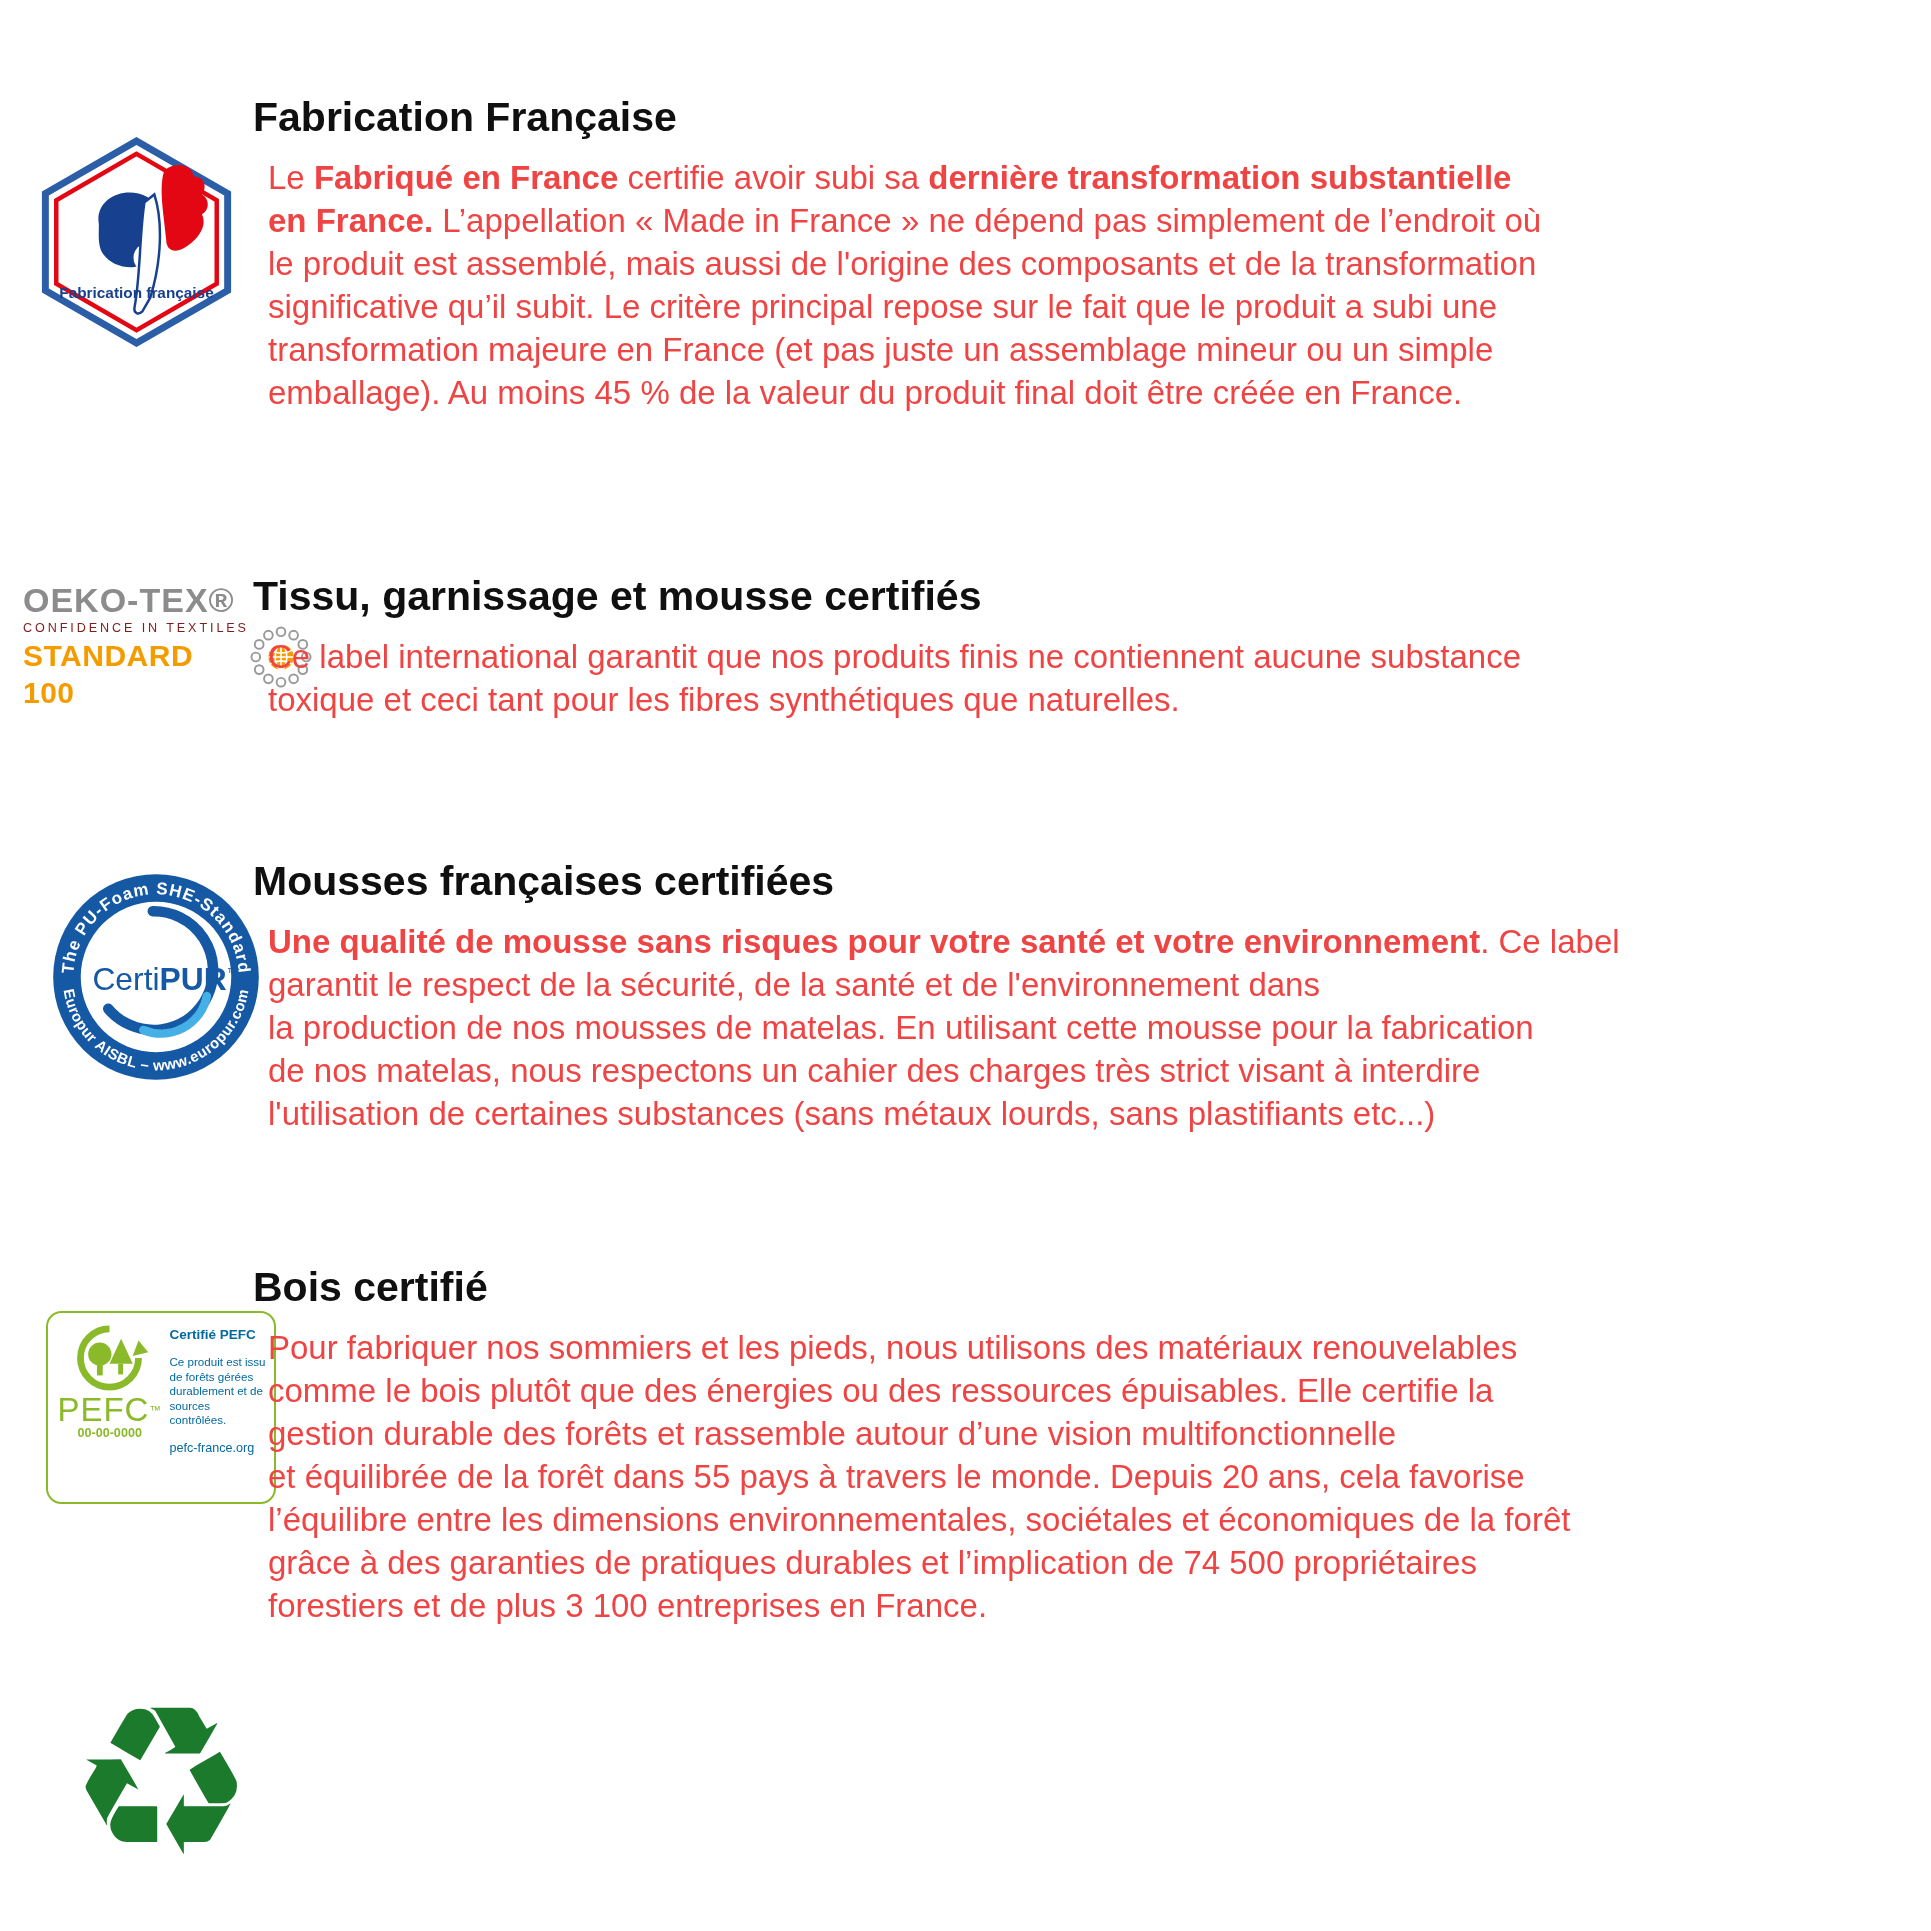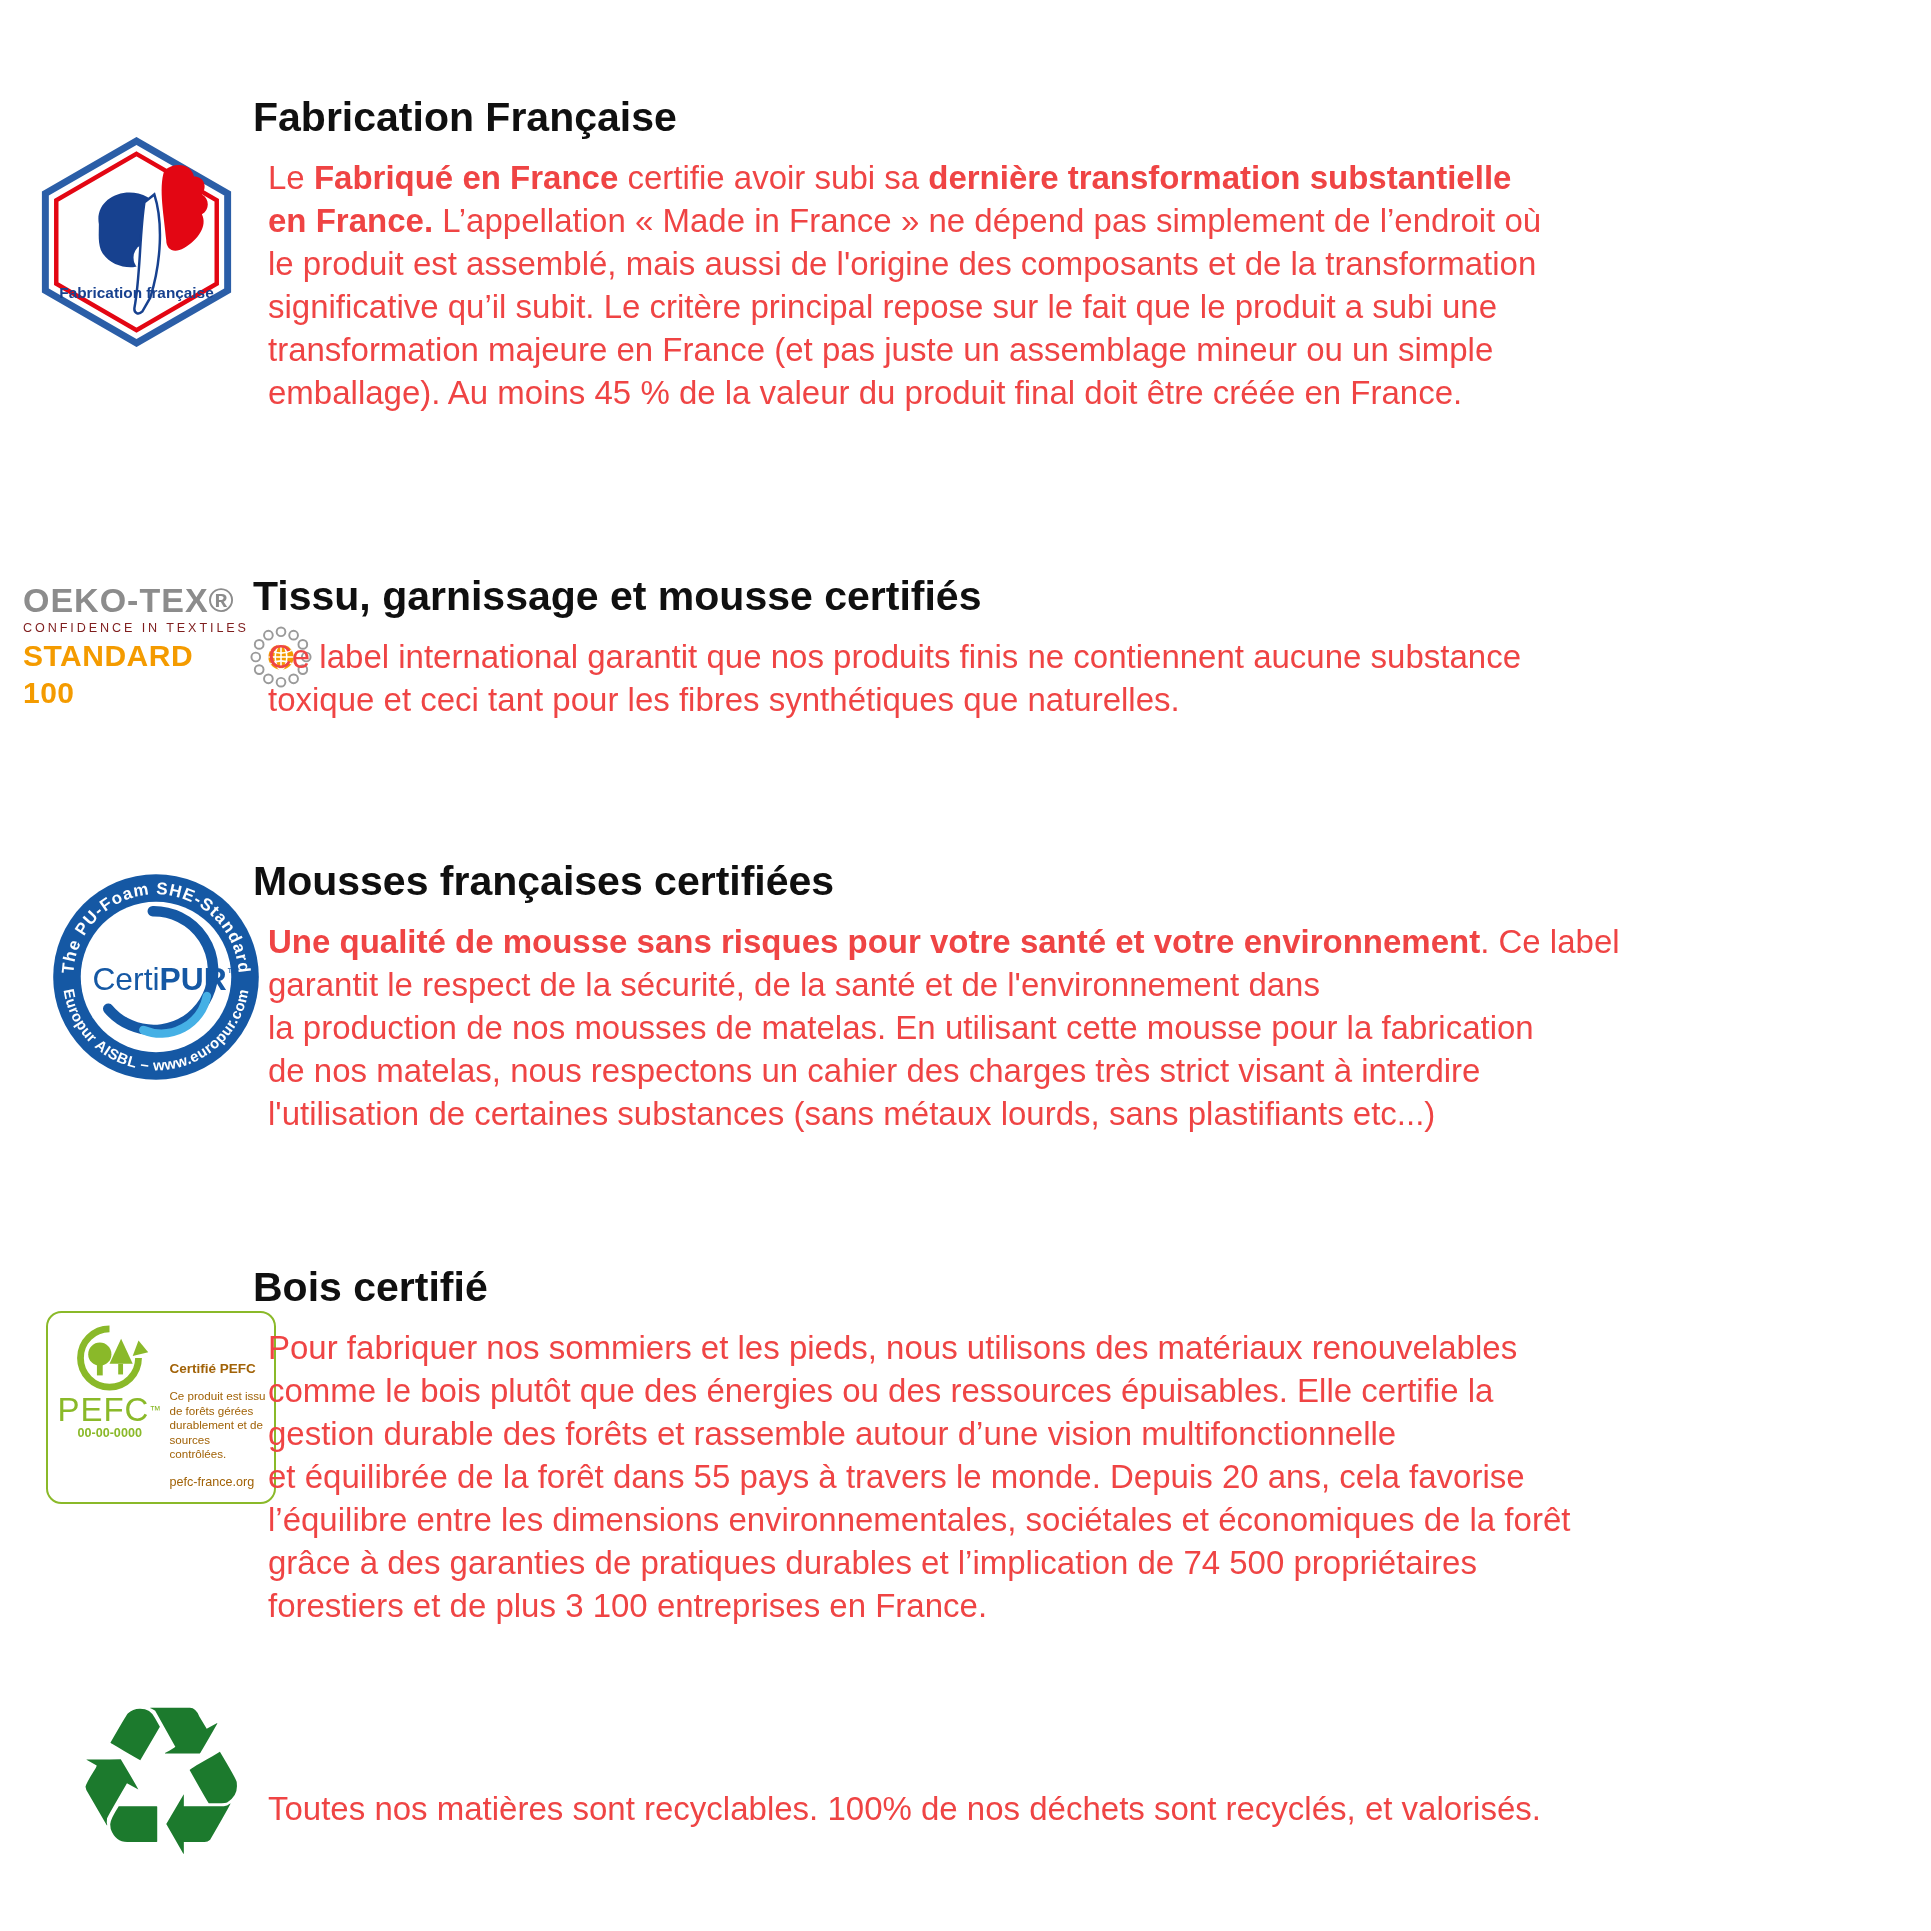--- a/index.html
+++ b/index.html
@@ -25,21 +25,21 @@
   .oeko-text{width:230px;}
   
   .pefc-box{
     width:230px;height:193px;background:#fff;border:2.9px solid #8ab929;border-radius:15.4px;
     box-sizing:border-box;display:flex;padding:9.7px 7.7px 7.7px 7.7px;
   }
   .pefc-left{width:108px;display:flex;flex-direction:column;align-items:center;}
   .pefc-brand{font-size:33px;font-weight:400;color:#8ab929;line-height:33px;letter-spacing:1px;}
   .pefc-tm{font-size:11.6px;vertical-align:top;}
   .pefc-code{font-size:12.6px;font-weight:700;color:#8ab929;margin-top:0;}
-  .pefc-right{flex:1;padding-left:5.8px;color:#a16207;margin-top:34px;}
+  .pefc-right{flex:1;padding-left:5.8px;color:#0369a1;}
   .pefc-title{font-size:13.5px;font-weight:700;margin-top:3.9px;}
   .pefc-desc{font-size:11.6px;line-height:14.5px;margin-top:13.5px;white-space:pre-wrap;}
   .pefc-site{font-size:12.6px;margin-top:13.5px;}
   
   .recycle{
     font-family:"DejaVu Sans",sans-serif;font-size:208px;line-height:208px;color:#1c7a2d;
   }
 </style>
 </head>
 <body>
@@ -159,18 +159,15 @@
     <p class="sec-body"><span>Pour fabriquer nos sommiers et les pieds, nous utilisons des matériaux renouvelables
 comme le bois plutôt que des énergies ou des ressources épuisables. Elle certifie la
 gestion durable des forêts et rassemble autour d’une vision multifonctionnelle
 et équilibrée de la forêt dans 55 pays à travers le monde. Depuis 20 ans, cela favorise
 l’équilibre entre les dimensions environnementales, sociétales et économiques de la forêt
 grâce à des garanties de pratiques durables et l’implication de 74 500 propriétaires
 forestiers et de plus 3 100 entreprises en France.</span></p>
   </div>
 
   <div class="abs recycle" style="left:68px;top:1678px;">♻</div>
-  <div class="abs sec-text" style="left:253px;top:1772px;">
-    <p class="sec-body"><span>Toutes nos matières sont recyclables. 100% de nos déchets sont recyclés, et valorisés.</span></p>
-  </div>
 
 </div>
 
 
 </body></html>

